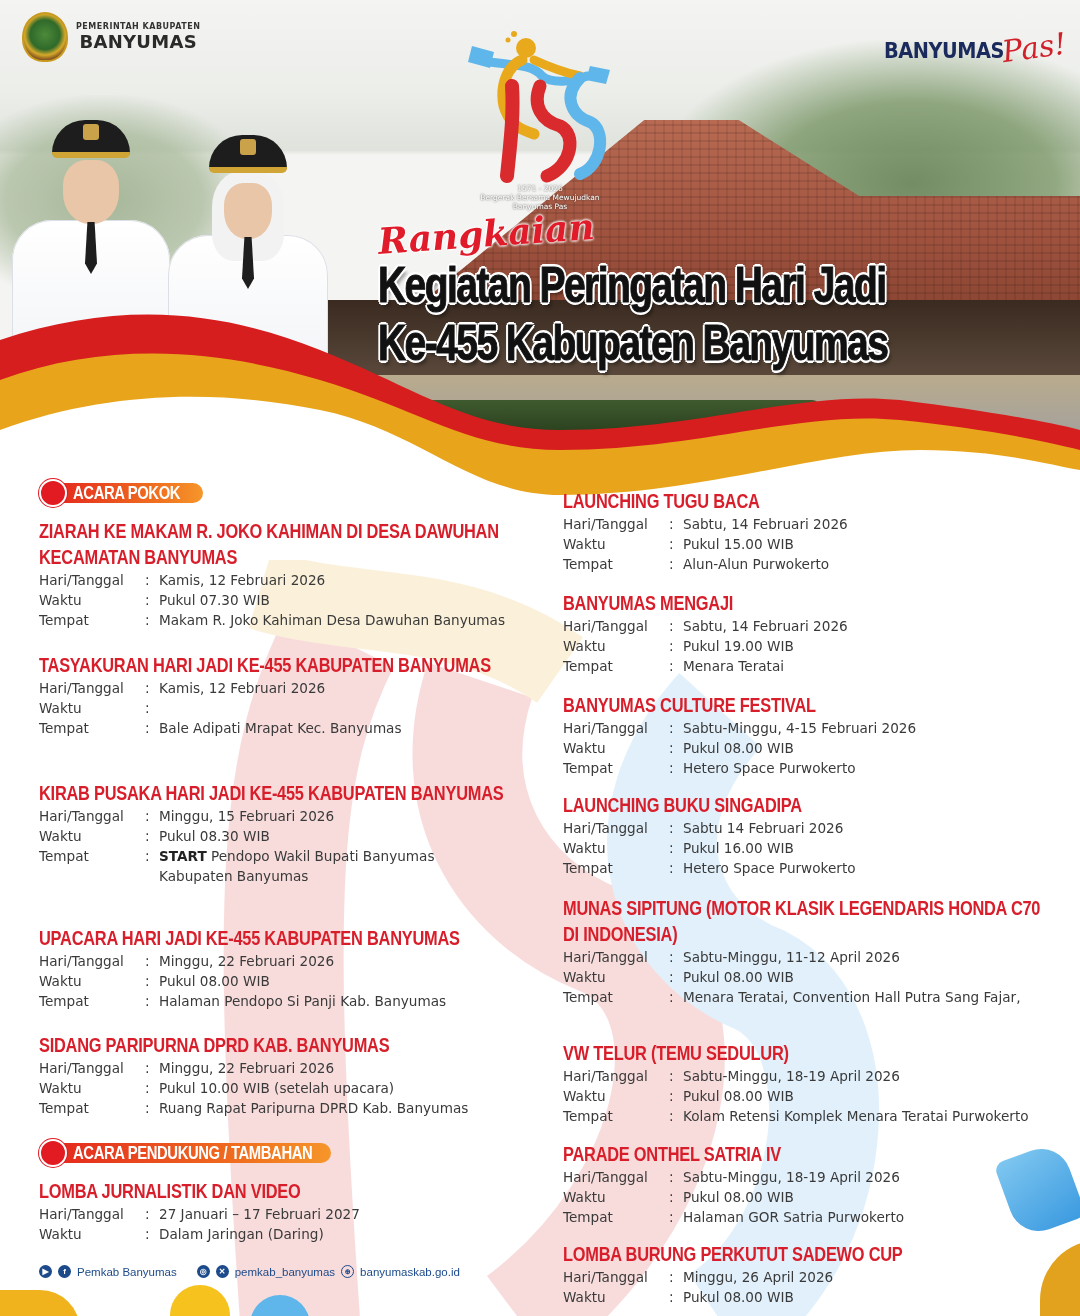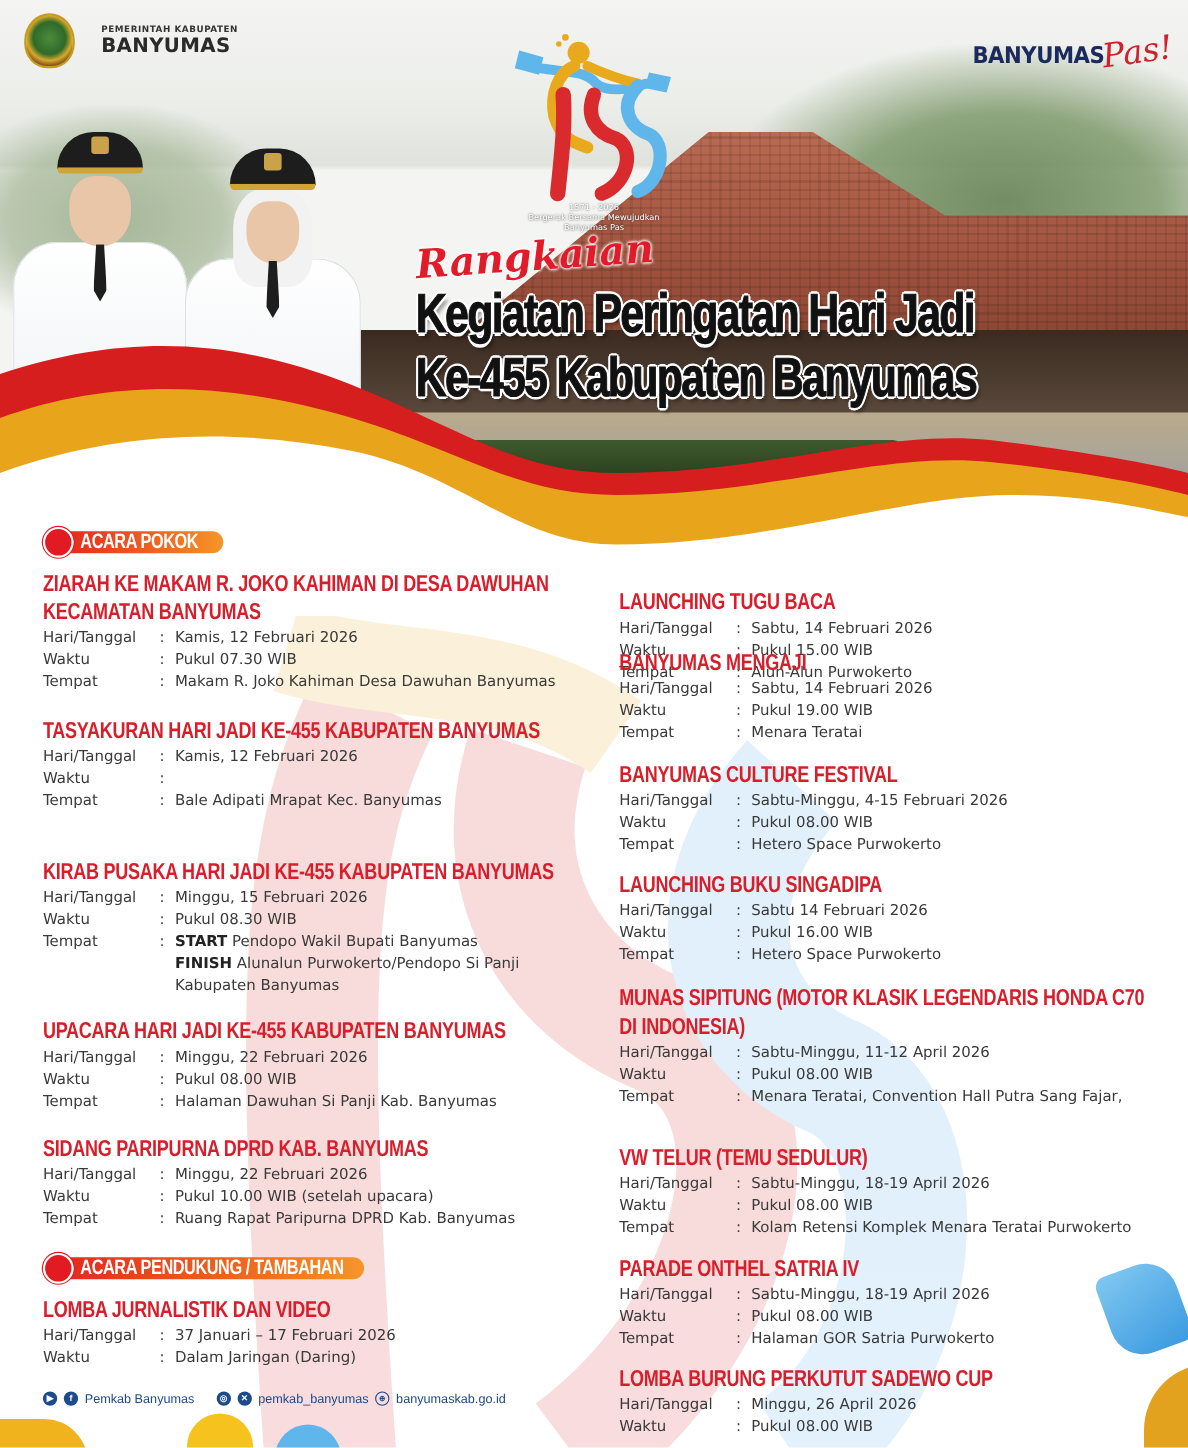--- a/index.html
+++ b/index.html
@@ -22,21 +22,21 @@
       repeating-linear-gradient(0deg, rgba(0,0,0,.10) 0 2px, rgba(0,0,0,0) 2px 8px),
       linear-gradient(180deg, #b86a52 0%, #a0533f 60%, #8a4532 100%);
     clip-path: polygon(20% 100%, 47% 0%, 58% 0%, 72% 40%, 100% 40%, 100% 100%); }
   .building-shade { position: absolute; left: 300px; top: 300px; width: 780px; height: 80px;
     background: linear-gradient(180deg, #3a2a20 0%, #5b4a3c 100%); }
   .ground { position: absolute; left: 330px; top: 375px; width: 750px; height: 125px;
     background: linear-gradient(180deg, #b9ab8c 0%, #a8a39a 40%, #8d8a86 100%); }
   .hedge { position: absolute; left: 360px; top: 400px; width: 460px; height: 30px;
     background: linear-gradient(180deg, #3f5a2e, #2c4320); border-radius: 8px; }
 
-  .logo-pemkab { position: absolute; left: 22px; top: 12px; display: flex; align-items: center; gap: 24px; }
+  .logo-pemkab { position: absolute; left: 22px; top: 12px; display: flex; align-items: center; gap: 8px; text-align: center; }
   .emblem { width: 46px; height: 50px; border-radius: 50% 50% 45% 45%;
     background: radial-gradient(circle at 50% 45%, #4d8a3a 0%, #2f6a2a 45%, #d6a92a 62%, #7a4a1e 78%);
     border: 2px solid #c99a22; }
   .pemkab-text { display: flex; flex-direction: column; line-height: 1; }
   .pemkab-small { font-size: 8px; font-weight: bold; color: #333; letter-spacing: .5px; }
   .pemkab-big { font-size: 18px; font-weight: bold; color: #2a2a2a; margin-top: 2px; letter-spacing: .3px; }
 
   .anniv-logo { position: absolute; left: 462px; top: 26px; width: 160px; height: 186px; }
   .anniv-caption { position: absolute; left: 455px; top: 184px; width: 170px; text-align: center;
     font-size: 7.5px; line-height: 9px; color: #ffffff; text-shadow: 0 0 2px #333; }
@@ -240,45 +240,40 @@
       <span class="v">Pukul 08.30 WIB</span>
     </div>
   <div class="row">
       <span class="k">Tempat</span>
       <span class="c">:</span>
       <span class="v"><b>START</b><span> Pendopo Wakil Bupati Banyumas</span></span>
     </div>
   <div class="row">
       <span class="k"></span>
       <span class="c"></span>
-      <span class="v"><b>FINISH</b><span> Alunalun Purwokerto/Pendopo Si Panji</span></span>
-    </div>
-  <div class="row">
-      <span class="k"></span>
-      <span class="c"></span>
       <span class="v">Kabupaten Banyumas</span>
     </div>
 </div>
 
 <div class="event" style="left:39px; top:925px; width:510px;">
   <div class="ev-title">UPACARA HARI JADI KE-455 KABUPATEN BANYUMAS</div>
   <div class="row">
       <span class="k">Hari/Tanggal</span>
       <span class="c">:</span>
       <span class="v">Minggu, 22 Februari 2026</span>
     </div>
   <div class="row">
       <span class="k">Waktu</span>
       <span class="c">:</span>
       <span class="v">Pukul 08.00 WIB</span>
     </div>
   <div class="row">
       <span class="k">Tempat</span>
       <span class="c">:</span>
-      <span class="v">Halaman Dawuhan Si Panji Kab. Banyumas</span>
+      <span class="v">Halaman Pendopo Si Panji Kab. Banyumas</span>
     </div>
 </div>
 
 <div class="event" style="left:39px; top:1032px; width:510px;">
   <div class="ev-title">SIDANG PARIPURNA DPRD KAB. BANYUMAS</div>
   <div class="row">
       <span class="k">Hari/Tanggal</span>
       <span class="c">:</span>
       <span class="v">Minggu, 22 Februari 2026</span>
     </div>
@@ -299,42 +294,42 @@
   <div class="pill-body" style="width:272px;">
       <span class="pill-label">ACARA PENDUKUNG / TAMBAHAN</span>
     </div>
 </div>
 
 <div class="event" style="left:39px; top:1178px; width:510px;">
   <div class="ev-title">LOMBA JURNALISTIK DAN VIDEO</div>
   <div class="row">
       <span class="k">Hari/Tanggal</span>
       <span class="c">:</span>
-      <span class="v">37 Januari – 17 Februari 2026</span>
+      <span class="v">27 Januari – 17 Februari 2027</span>
     </div>
   <div class="row">
       <span class="k">Waktu</span>
       <span class="c">:</span>
       <span class="v">Dalam Jaringan (Daring)</span>
     </div>
 </div>
 
 <div class="footer-social">
   <span class="sicon">▶</span>
   <span class="sicon">f</span>
   <span>Pemkab Banyumas</span>
   <span class="gap"></span>
   <span class="sicon">◎</span>
   <span class="sicon">✕</span>
   <span>pemkab_banyumas</span>
   <span class="sicon globe">⊕</span>
   <span>banyumaskab.go.id</span>
 </div>
 
-<div class="event" style="left:563px; top:488px; width:510px;margin-top:47px;">
+<div class="event" style="left:563px; top:488px; width:510px;">
   <div class="ev-title">LAUNCHING TUGU BACA</div>
   <div class="row">
       <span class="k">Hari/Tanggal</span>
       <span class="c">:</span>
       <span class="v">Sabtu, 14 Februari 2026</span>
     </div>
   <div class="row">
       <span class="k">Waktu</span>
       <span class="c">:</span>
       <span class="v">Pukul 15.00 WIB</span>

